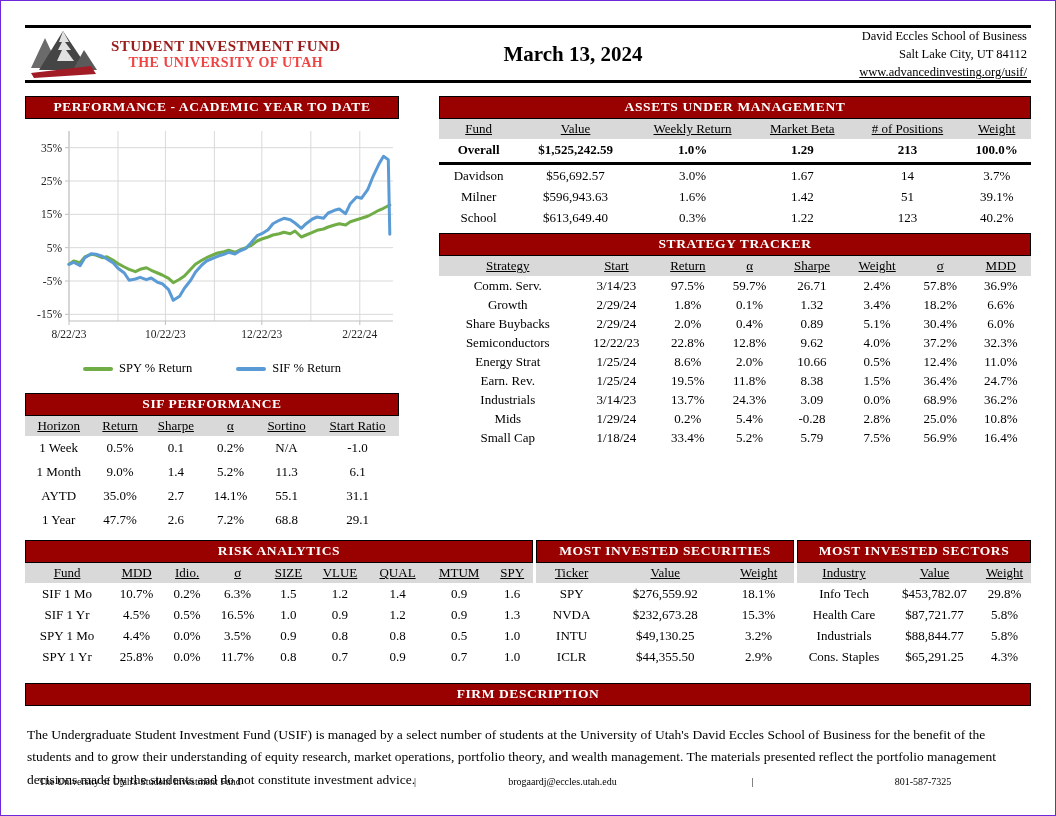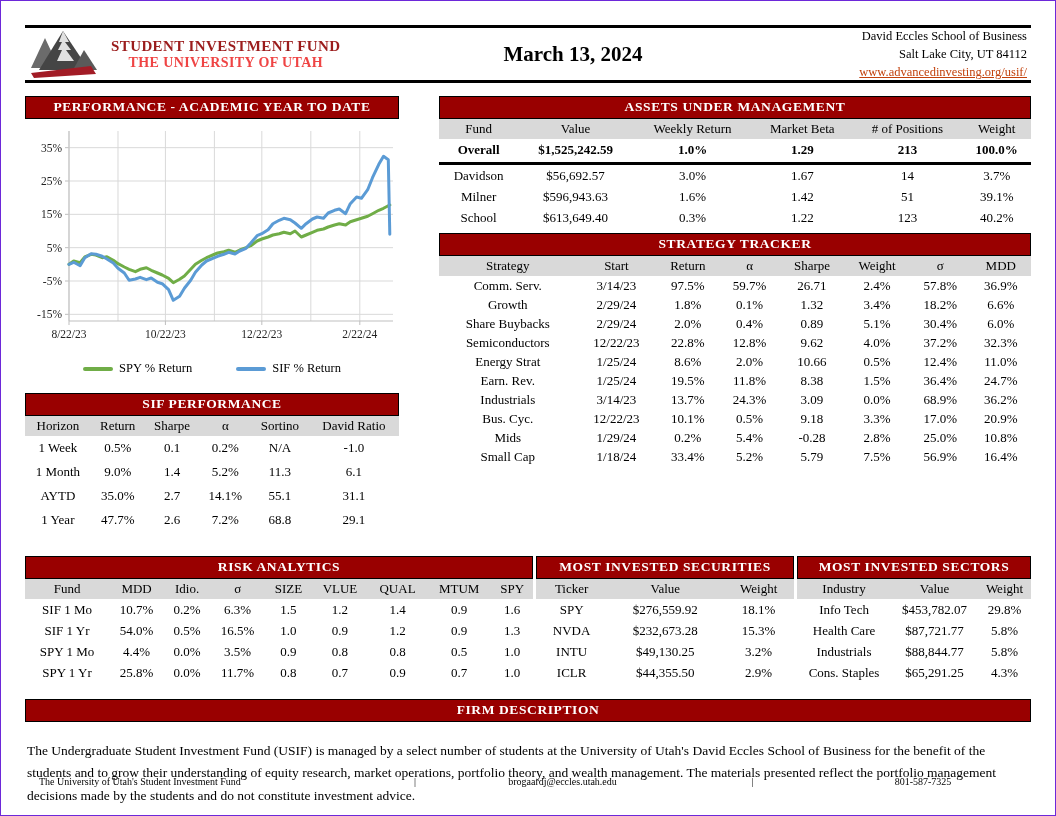--- a/index.html
+++ b/index.html
@@ -14,48 +14,48 @@
     margin-top:24px; border-top:3px solid #000; border-bottom:3px solid #000;
     display:flex; align-items:center; height:58px; padding:0 4px;
   }
   .hdr-left { display:flex; align-items:center; gap:8px; width:360px; }
   .hdr-logo { width:74px; height:52px; flex:none; }
   .hdr-org { text-align:center; }
   .hdr-org .l1 { color:#9b1c1c; font-weight:bold; font-size:15px; letter-spacing:.4px; }
   .hdr-org .l2 { color:#ef4444; font-weight:bold; font-size:14px; letter-spacing:.4px; }
   .hdr-date { flex:1; text-align:center; font-size:21px; font-weight:bold; padding-right:40px; }
   .hdr-addr { width:230px; text-align:right; font-size:12.5px; line-height:1.45; }
-  .hdr-addr a { color:#c2410c; text-decoration:underline; cursor:pointer; }
+  .hdr-addr a { color:#000000; text-decoration:underline; cursor:pointer; }
   
   .bar {
     background:#990000; border:1px solid #000; color:#fff; text-align:center;
     font-weight:bold; font-size:13.5px; letter-spacing:.6px; padding:2px 0 3px;
   }
   
   .main { display:flex; gap:40px; margin-top:13px; }
   .col-left { width:374px; flex:none; }
   .col-right { flex:1; }
   
   .chart-wrap { padding-top:4px; }
   .legend { display:flex; justify-content:center; gap:44px; margin-top:2px; font-size:12.5px; }
   .legend-item { display:flex; align-items:center; gap:6px; }
   .legend-swatch { width:30px; height:4px; border-radius:2px; display:inline-block; }
   
   table.data-table { width:100%; border-collapse:collapse; font-size:13px; }
   table.data-table th {
-    background:#D9D9D9; font-weight:normal; padding:2px 3px; text-align:center; font-size:13px;
+    background:#D9D9D9; font-weight:normal; padding:2px 3px; text-align:center; font-size:13px;text-decoration:underline;
   }
   table.data-table td { padding:2.5px 3px; text-align:center; }
   table.data-table tr.emph td { font-weight:bold; border-bottom:3px solid #000; padding:3px 3px 4px; }
   .sif-block { margin-top:17px; }
   .sif-block table.data-table td { padding:4px 3px; }
   .strat-block { margin-top:5px; }
   table.tight td { padding:1.5px 3px; }
   
-  .mid { display:flex; gap:3px; margin-top:24px; }
+  .mid { display:flex; gap:3px; margin-top:8px; }
   .mid .box-risk { width:508px; flex:none; }
   .mid .box-sec { width:258px; flex:none; }
   .mid .box-ind { flex:1; }
   
   .firm { margin-top:16px; }
   .firm-text {
     margin:18px auto 0; width:1002px; text-align:left; font-size:13.5px; line-height:1.65;
   }
   
   .footer {
@@ -154,21 +154,21 @@
       <div class="sif-block">
         <div class="bar">SIF PERFORMANCE</div>
         <table class="data-table" data-table="sections.sif_performance">
             <thead>
               <tr>
                 <th>Horizon</th>
                 <th>Return</th>
                 <th>Sharpe</th>
                 <th>α</th>
                 <th>Sortino</th>
-                <th>David Ratio</th>
+                <th>Start Ratio</th>
               </tr>
             </thead>
             <tbody>
               <tr>
                 <td>1 Week</td>
                 <td>0.5%</td>
                 <td>0.1</td>
                 <td>0.2%</td>
                 <td>N/A</td>
                 <td>-1.0</td>
@@ -332,30 +332,20 @@
                 <td>Industrials</td>
                 <td>3/14/23</td>
                 <td>13.7%</td>
                 <td>24.3%</td>
                 <td>3.09</td>
                 <td>0.0%</td>
                 <td>68.9%</td>
                 <td>36.2%</td>
               </tr>
               <tr>
-                <td>Bus. Cyc.</td>
-                <td>12/22/23</td>
-                <td>10.1%</td>
-                <td>0.5%</td>
-                <td>9.18</td>
-                <td>3.3%</td>
-                <td>17.0%</td>
-                <td>20.9%</td>
-              </tr>
-              <tr>
                 <td>Mids</td>
                 <td>1/29/24</td>
                 <td>0.2%</td>
                 <td>5.4%</td>
                 <td>-0.28</td>
                 <td>2.8%</td>
                 <td>25.0%</td>
                 <td>10.8%</td>
               </tr>
               <tr>
@@ -398,21 +388,21 @@
               <td>0.2%</td>
               <td>6.3%</td>
               <td>1.5</td>
               <td>1.2</td>
               <td>1.4</td>
               <td>0.9</td>
               <td>1.6</td>
             </tr>
             <tr>
               <td>SIF 1 Yr</td>
-              <td>54.0%</td>
+              <td>4.5%</td>
               <td>0.5%</td>
               <td>16.5%</td>
               <td>1.0</td>
               <td>0.9</td>
               <td>1.2</td>
               <td>0.9</td>
               <td>1.3</td>
             </tr>
             <tr>
               <td>SPY 1 Mo</td>

